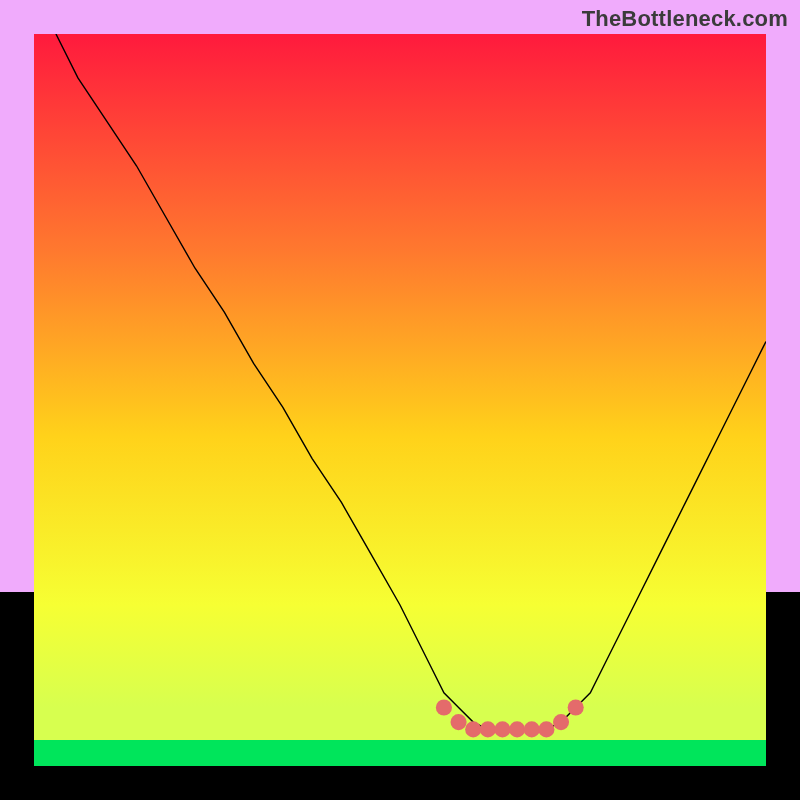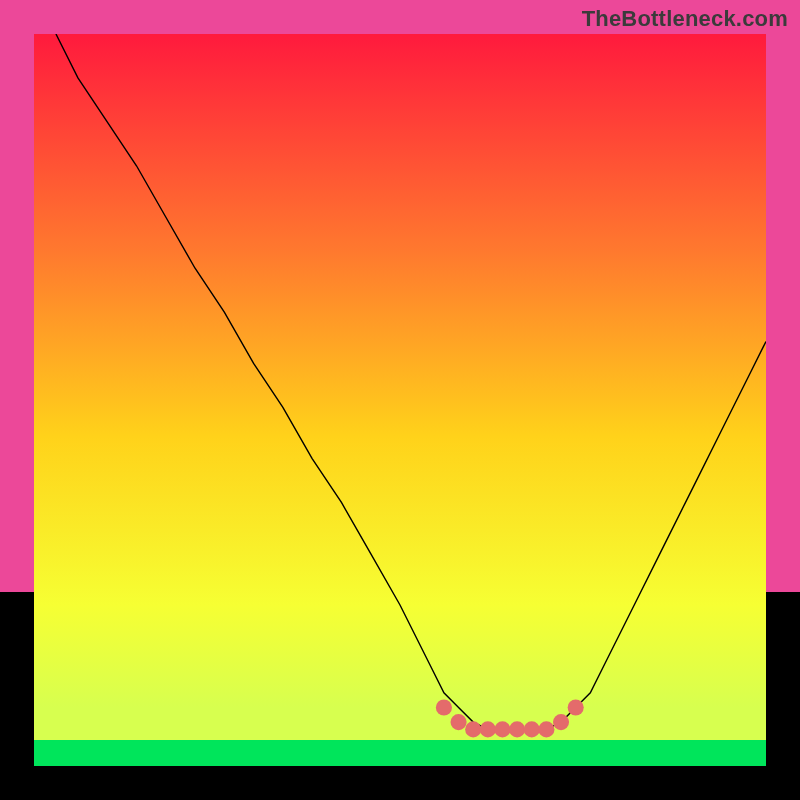--- a/index.html
+++ b/index.html
@@ -8,21 +8,21 @@
     width: 800px;
     height: 800px;
     background: #000000;
     overflow: hidden;
     font-family: Arial, Helvetica, sans-serif;
   }
   .frame {
     position: relative;
     width: 800px;
     height: 592px;
-    background: #ec4899;
+    background: #f0abfc;
   }
   .watermark {
     position: absolute;
     top: 6px;
     right: 12px;
     color: #3b3b3b;
     font-size: 22px;
     font-weight: 600;
     letter-spacing: 0.2px;
     user-select: none;

